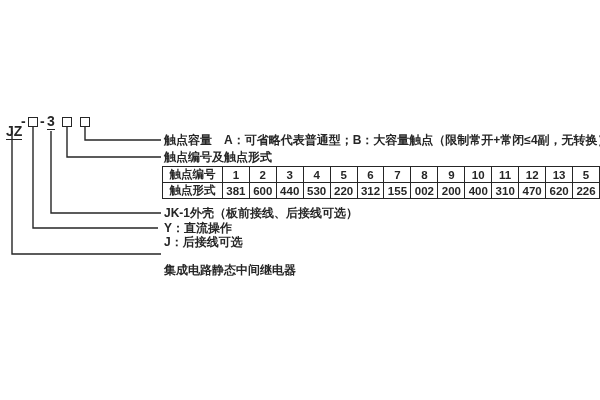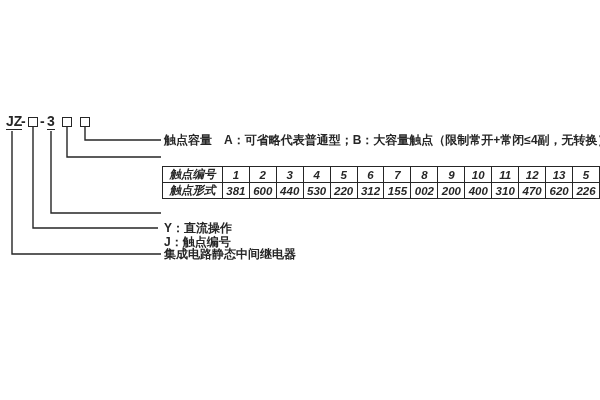--- a/index.html
+++ b/index.html
@@ -70,50 +70,51 @@
   .contact-table td {
     border: 1.5px solid #262626;
     font-size: 11.5px;
     font-weight: 600;
     color: #262626;
     text-align: center;
     vertical-align: middle;
     height: 13px;
     padding: 0 1px;
     white-space: nowrap;
-    font-style: italic;
   }
   .contact-table td.hdr { width: 57px; }
   .contact-table td.num { width: 24px; }
 </style>
 </head>
 <body>
 
 <div class="canvas">
 
-  <span class="model-seg underlined" style="left:6px; top:114px;">JZ</span>
+  <span class="model-seg underlined" style="left:6px; top:124px;">JZ</span>
   <span class="model-seg" style="left:21px; top:114px;">-</span>
   <span class="model-box" style="left:28px; top:117px;"></span>
   <span class="model-seg" style="left:40px; top:114px;">-</span>
   <span class="model-seg underlined" style="left:47px; top:114px;">3</span>
   <span class="model-box" style="left:62px; top:117px;"></span>
   <span class="model-box" style="left:80px; top:117px;"></span>
 
   <svg class="leaders" viewBox="0 0 600 400">
     <polyline points="85,127 85,140 161,140"></polyline>
     <polyline points="67,127 67,157 161,157"></polyline>
     <polyline points="51,131 51,213 161,213"></polyline>
     <polyline points="33,127 33,228 158,228"></polyline>
     <polyline points="12,131 12,254 161,254"></polyline>
   </svg>
 
   <div class="label" style="top:133px;">触点容量　A：可省略代表普通型；B：大容量触点（限制常开+常闭≤4副，无转换）</div>
+  <div class="label" style="top:150px;">触点编号及触点形式</div>
+  <div class="label" style="top:206px;">JK-1外壳（板前接线、后接线可选）</div>
   <div class="label" style="top:221px;">Y：直流操作</div>
-  <div class="label" style="top:235px;">J：触点编号</div>
-  <div class="label" style="top:247px;">集成电路静态中间继电器</div>
+  <div class="label" style="top:235px;">J：后接线可选</div>
+  <div class="label" style="top:263px;">集成电路静态中间继电器</div>
 
   <table class="contact-table">
     <tbody>
         <tr>
       <td class="hdr">触点编号</td>
       <td class="num">1</td>
       <td class="num">2</td>
       <td class="num">3</td>
       <td class="num">4</td>
       <td class="num">5</td>

